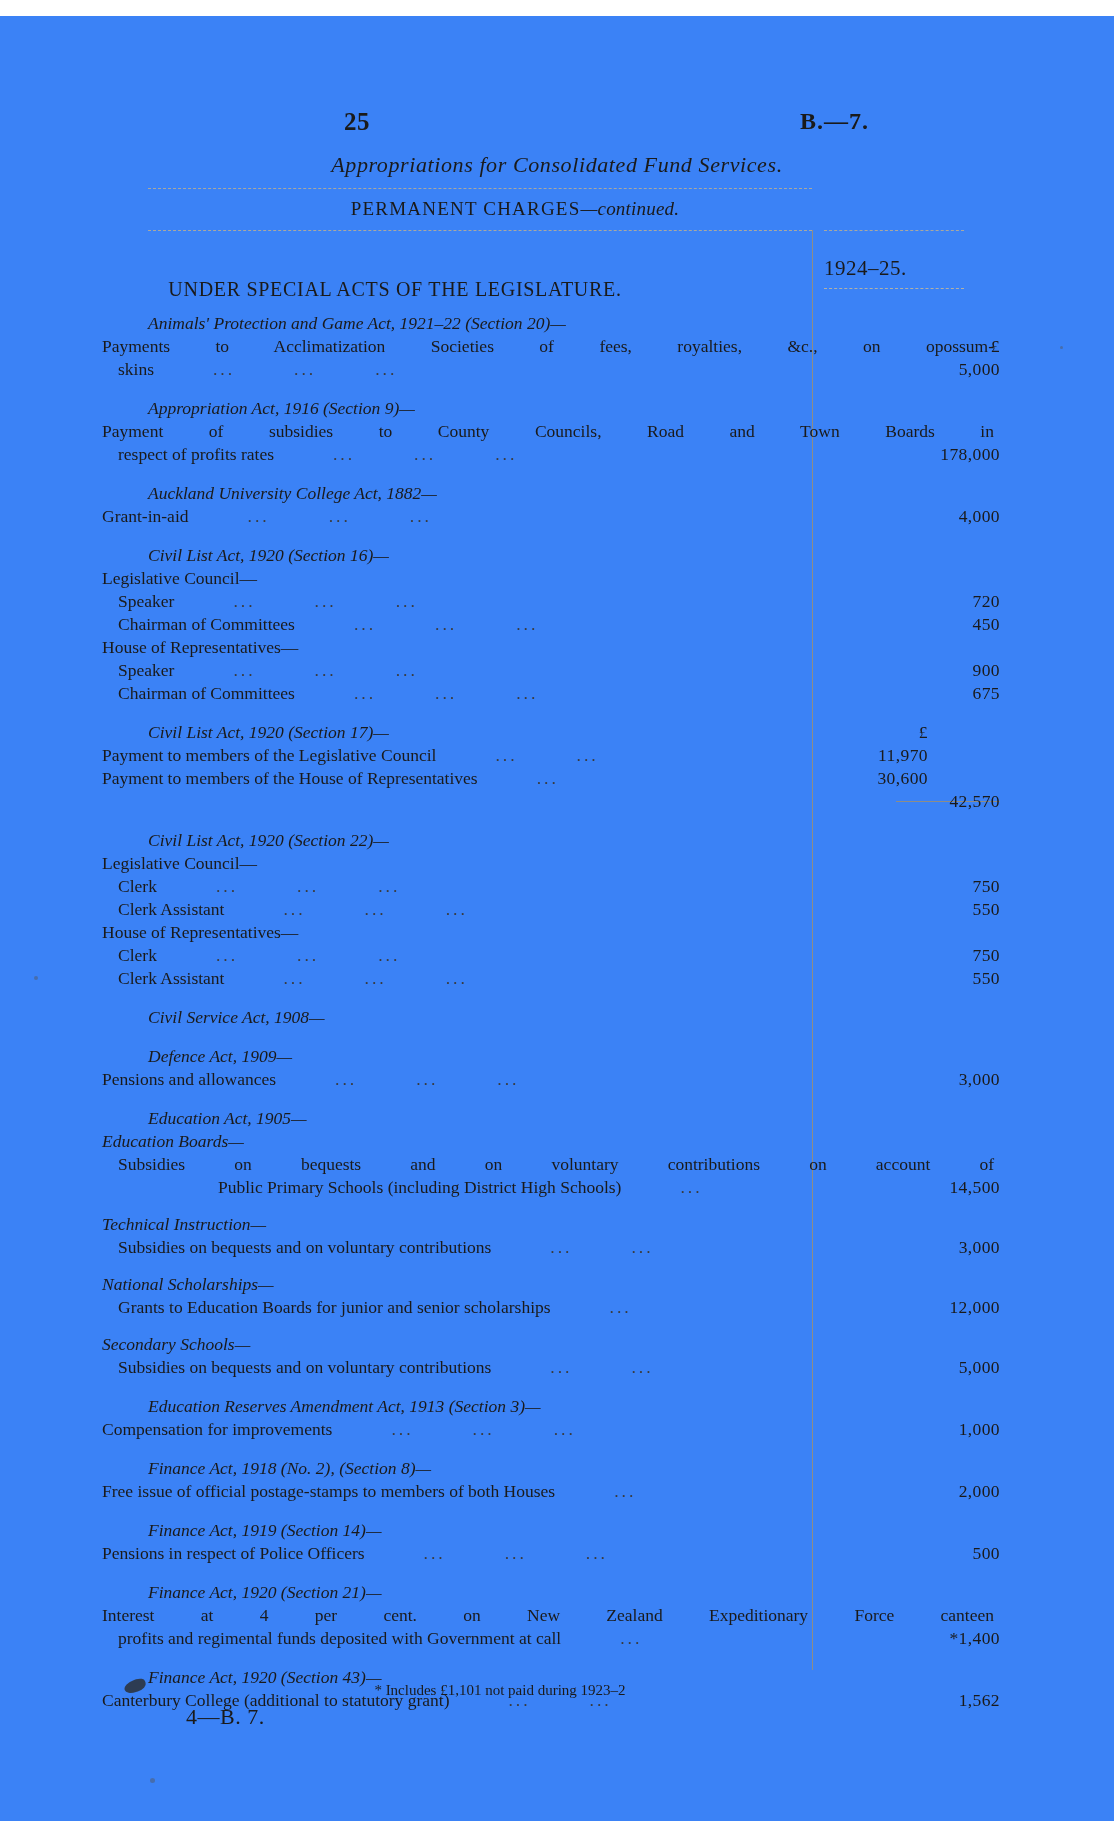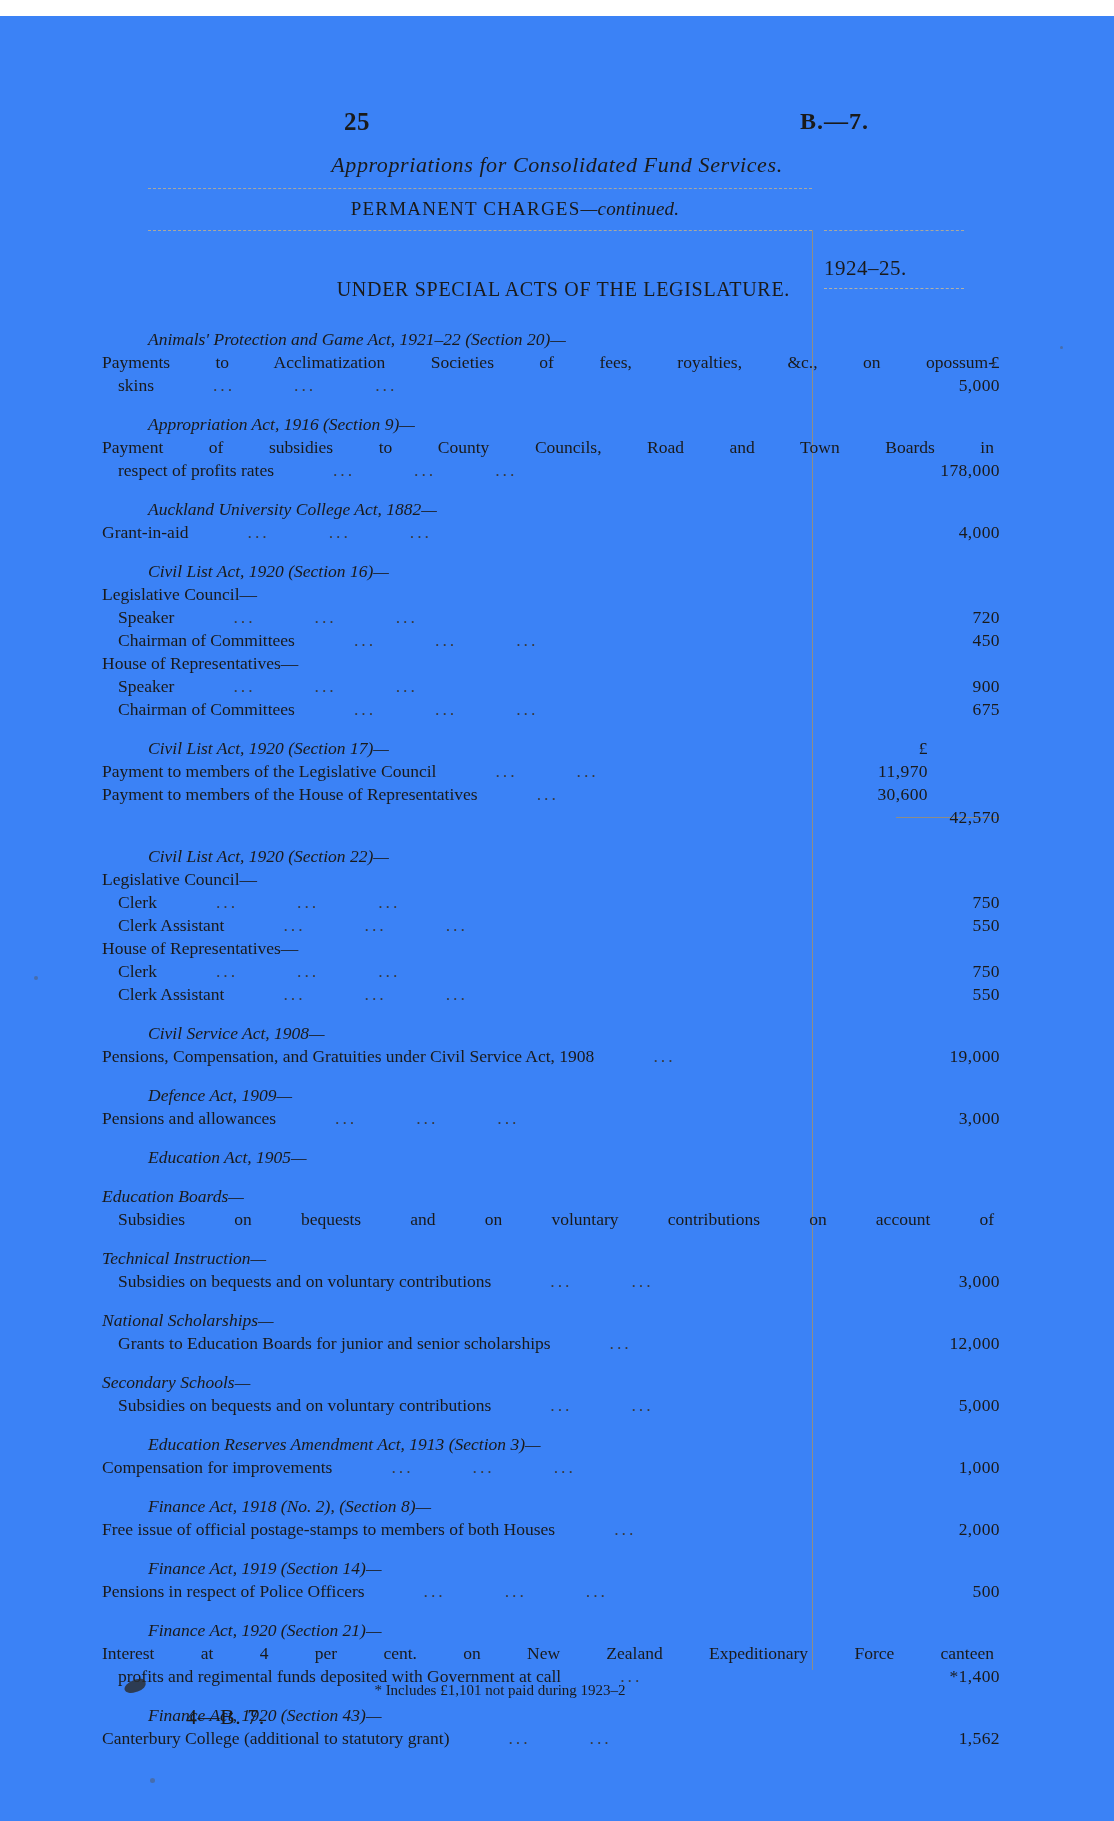--- a/index.html
+++ b/index.html
@@ -83,21 +83,21 @@
     position: absolute;
     left: 824px;
     top: 272px;
     width: 140px;
     border-top: 1px dashed #b0b0a8;
   }
   .sectionhead {
     position: absolute;
     left: 0; top: 262px;
     width: 790px;
-    text-align: right;
+    text-align: center;
     font-size: 20px;
     letter-spacing: 0.7px;
   }
 
   
   .entries {
     position: absolute;
     left: 0;
     top: 296px;
     width: 1114px;
@@ -130,21 +130,21 @@
     top: 0;
     width: 110px;
     text-align: right;
     font-size: 17.5px;
     letter-spacing: 0.4px;
   }
   .l0 { padding-left: 148px; }
   .l1 { padding-left: 102px; }
   .l2 { padding-left: 118px; }
   .l3 { padding-left: 218px; }
-  .head { font-style: italic; margin-top: 16px; }
+  .head { font-style: italic; }
   .dots {
     letter-spacing: 3px;
     color: #3a3a3a;
   }
   .justify {
     text-align: justify;
     text-align-last: justify;
   }
   .wide {
     display: block;
@@ -316,43 +316,43 @@
         </div>
         <div class="row">
           <span class="label l2"><span>Clerk Assistant</span><span class="dots">&nbsp;&nbsp;&nbsp;&nbsp;&nbsp;&nbsp;&nbsp;&nbsp;...</span><span class="dots">&nbsp;&nbsp;&nbsp;&nbsp;&nbsp;&nbsp;&nbsp;&nbsp;...</span><span class="dots">&nbsp;&nbsp;&nbsp;&nbsp;&nbsp;&nbsp;&nbsp;&nbsp;...</span></span>
           <span class="amount">550</span>
         </div>
       </div>
       <div class="grp">
         <div class="row">
           <span class="label head l0">Civil Service Act, 1908—</span>
         </div>
-        <div class="row">
-          <span class="label l1"><span>Pensions, Compensation, and Gratuities under Civil Service Act, 1908</span><span class="dots">&nbsp;&nbsp;&nbsp;&nbsp;&nbsp;&nbsp;&nbsp;&nbsp;...</span></span>
-          <span class="amount">19,000</span>
-        </div>
       </div>
       <div class="grp">
         <div class="row">
           <span class="label head l0">Defence Act, 1909—</span>
         </div>
         <div class="row">
           <span class="label l1"><span>Pensions and allowances</span><span class="dots">&nbsp;&nbsp;&nbsp;&nbsp;&nbsp;&nbsp;&nbsp;&nbsp;...</span><span class="dots">&nbsp;&nbsp;&nbsp;&nbsp;&nbsp;&nbsp;&nbsp;&nbsp;...</span><span class="dots">&nbsp;&nbsp;&nbsp;&nbsp;&nbsp;&nbsp;&nbsp;&nbsp;...</span></span>
           <span class="amount">3,000</span>
         </div>
       </div>
       <div class="grp">
         <div class="row">
           <span class="label head l0">Education Act, 1905—</span>
         </div>
         <div class="row">
           <span class="label l1 head"><span>Education Boards—</span></span>
         </div>
         <div class="row">
           <span class="label l2 justify wide"><span>Subsidies on bequests and on voluntary contributions on account of</span></span>
+        </div>
+        <div class="row">
+          <span class="label l3"><span>Public Primary Schools (including District High Schools)</span><span class="dots">&nbsp;&nbsp;&nbsp;&nbsp;&nbsp;&nbsp;&nbsp;&nbsp;...</span></span>
+          <span class="amount">14,500</span>
         </div>
         <div class="row" style="margin-top: 14px;">
           <span class="label l1 head"><span>Technical Instruction—</span></span>
         </div>
         <div class="row">
           <span class="label l2"><span>Subsidies on bequests and on voluntary contributions</span><span class="dots">&nbsp;&nbsp;&nbsp;&nbsp;&nbsp;&nbsp;&nbsp;&nbsp;...</span><span class="dots">&nbsp;&nbsp;&nbsp;&nbsp;&nbsp;&nbsp;&nbsp;&nbsp;...</span></span>
           <span class="amount">3,000</span>
         </div>
         <div class="row" style="margin-top: 14px;">
           <span class="label l1 head"><span>National Scholarships—</span></span>

